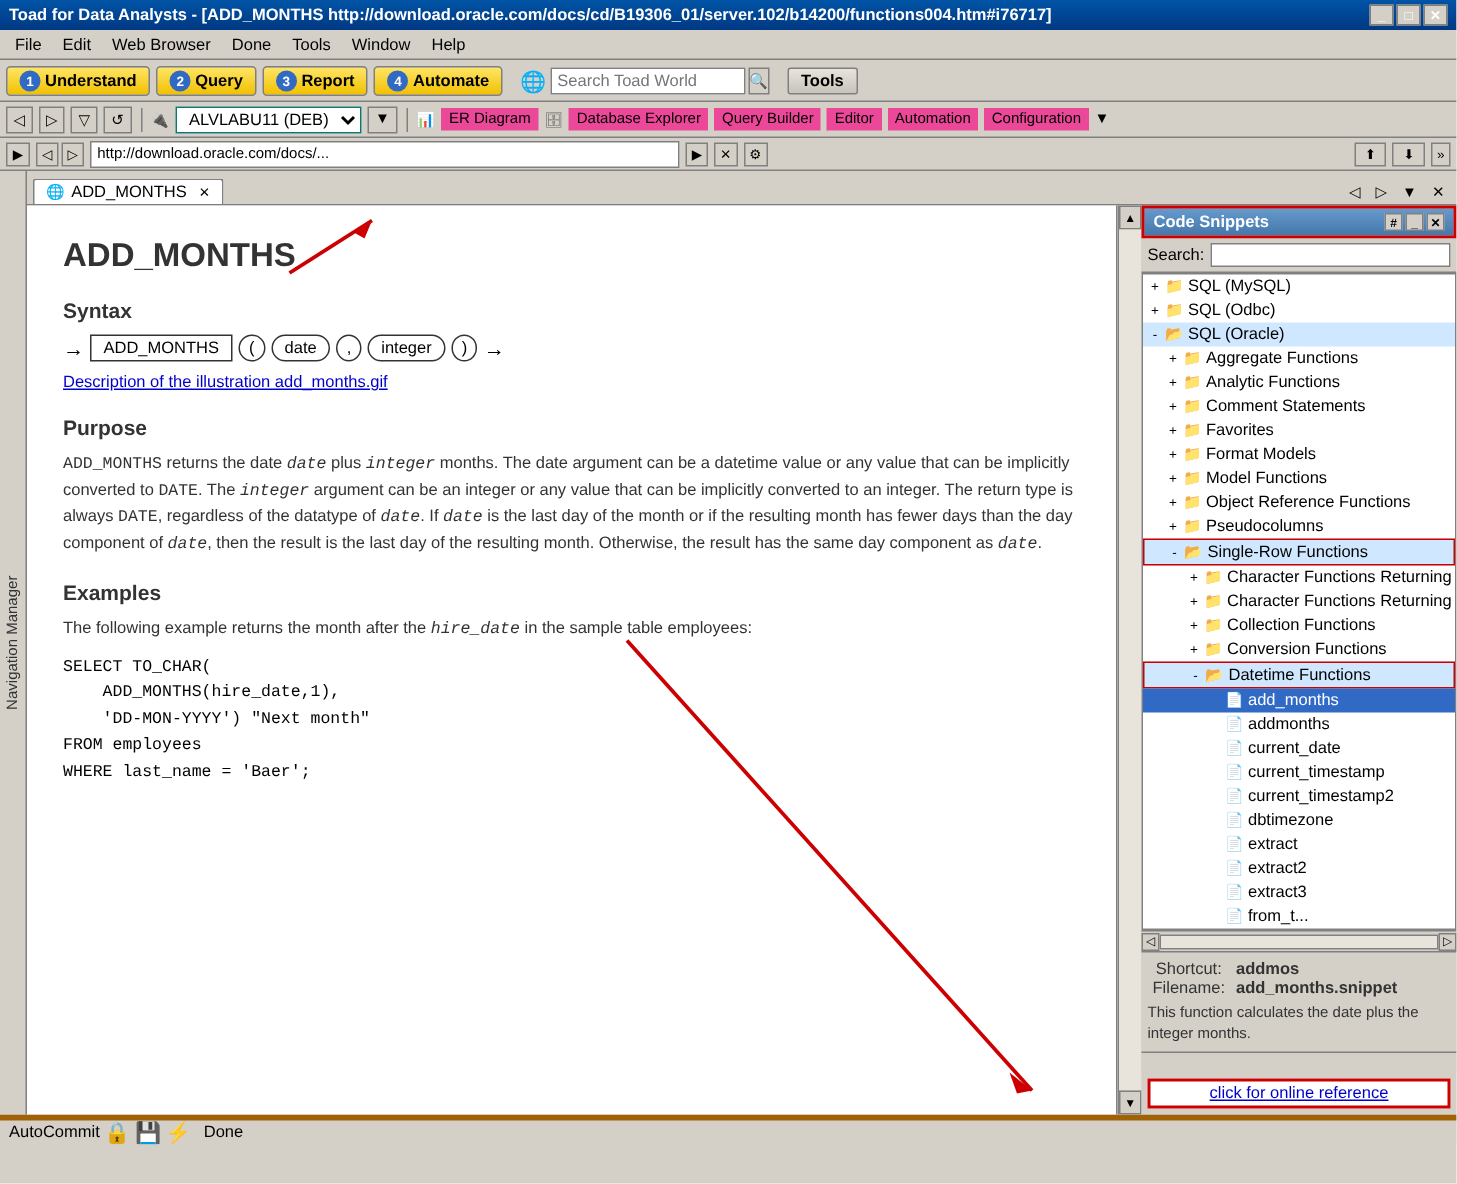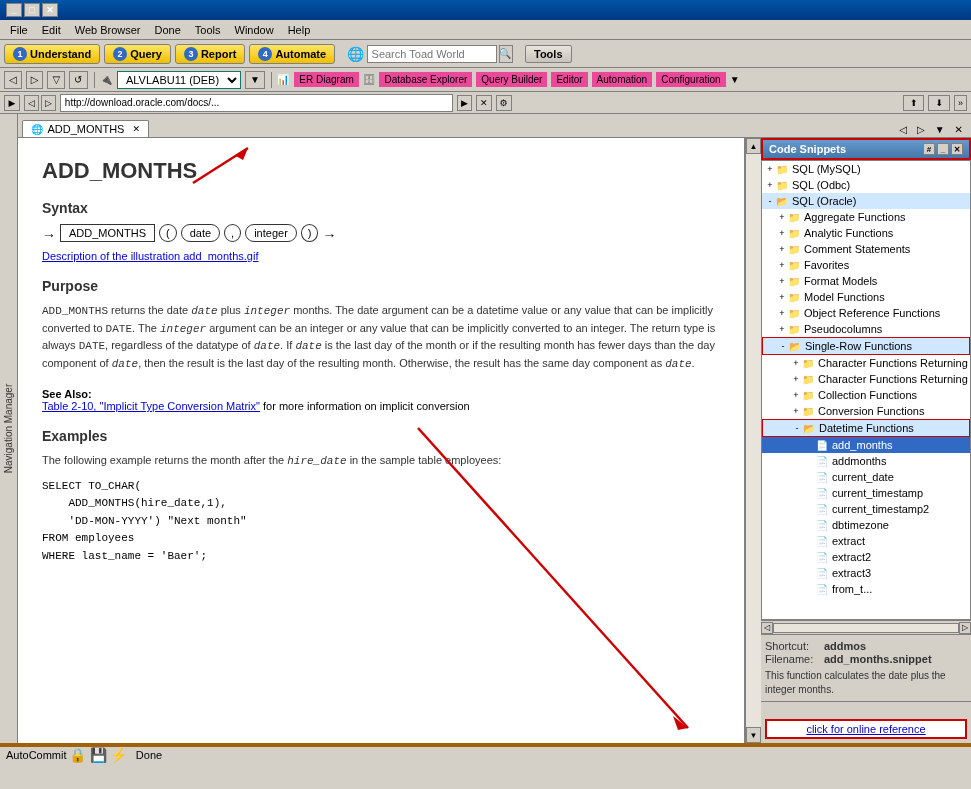--- a/index.html
+++ b/index.html
@@ -373,20 +373,21 @@
     .info-panel {
       background: #d4d0c8;
       border-top: 1px solid #808080;
       padding: 4px;
       font-size: 11px;
     }
     .info-row {
       display: flex;
       gap: 4px;
       margin: 1px 0;
+      text-align: center;
     }
     .info-label { color: #333; min-width: 55px; }
     .info-value { color: #333; font-weight: bold; }
     .info-desc {
       font-size: 10px;
       color: #333;
       margin-top: 4px;
       line-height: 1.4;
     }
 
@@ -434,20 +435,21 @@
     }
     .scroll-track {
       flex: 1;
       background: #e8e4dc;
     }
   </style>
 </head>
 <body>
 
 <div class="title-bar">
+  <span>Toad for Data Analysts - [ADD_MONTHS http://download.oracle.com/docs/cd/B19306_01/server.102/b14200/functions004.htm#i76717]</span>
   <div class="title-bar-buttons">
     <div class="title-btn">_</div>
     <div class="title-btn">□</div>
     <div class="title-btn">✕</div>
   </div>
 </div>
 
 <div class="menu-bar">
   <span class="menu-item">File</span>
   <span class="menu-item">Edit</span>
@@ -575,25 +577,20 @@
           </div>
 
           <a class="doc-link">Description of the illustration add_months.gif</a>
 
           <h3 class="doc-section">Purpose</h3>
 
           <p class="doc-text">
             <span class="doc-code">ADD_MONTHS</span> returns the date <span class="doc-code doc-italic">date</span> plus <span class="doc-code doc-italic">integer</span> months. The date argument can be a datetime value or any value that can be implicitly converted to <span class="doc-code">DATE</span>. The <span class="doc-code doc-italic">integer</span> argument can be an integer or any value that can be implicitly converted to an integer. The return type is always <span class="doc-code">DATE</span>, regardless of the datatype of <span class="doc-code doc-italic">date</span>. If <span class="doc-code doc-italic">date</span> is the last day of the month or if the resulting month has fewer days than the day component of <span class="doc-code doc-italic">date</span>, then the result is the last day of the resulting month. Otherwise, the result has the same day component as <span class="doc-code doc-italic">date</span>.
           </p>
 
-          <div class="see-also">
-            <span class="see-also-title">See Also:</span><br>
-            <a class="doc-link">Table 2-10, "Implicit Type Conversion Matrix"</a>
-            <span> for more information on implicit conversion</span>
-          </div>
 
           <h3 class="doc-section">Examples</h3>
 
           <p class="doc-text">
             The following example returns the month after the <span class="doc-code doc-italic">hire_date</span> in the sample table employees:
           </p>
 
           <pre class="code-block">SELECT TO_CHAR(
     ADD_MONTHS(hire_date,1),
     'DD-MON-YYYY') "Next month"
@@ -613,20 +610,24 @@
 
         <div class="panel-header">
           <span>Code Snippets</span>
           <div class="panel-header-btns">
             <div class="panel-header-btn">#</div>
             <div class="panel-header-btn">_</div>
             <div class="panel-header-btn">✕</div>
           </div>
         </div>
 
+        <div class="search-row">
+          <span class="search-label">Search:</span>
+          <input class="search-input" type="text" style="">
+        </div>
 
         <div class="tree-area">
 
           <div class="tree-item">
             <span class="tree-expand">+</span>
             <span class="tree-icon folder-icon">📁</span>
             <span>SQL (MySQL)</span>
           </div>
 
           <div class="tree-item">

